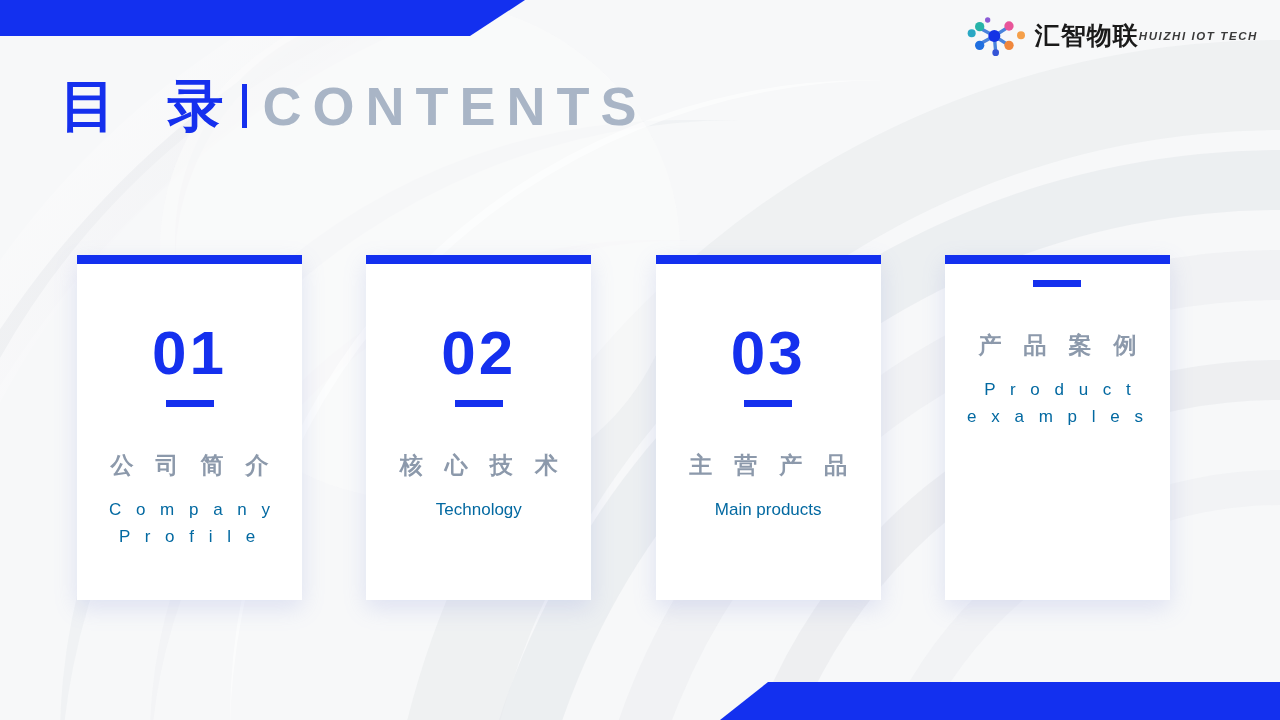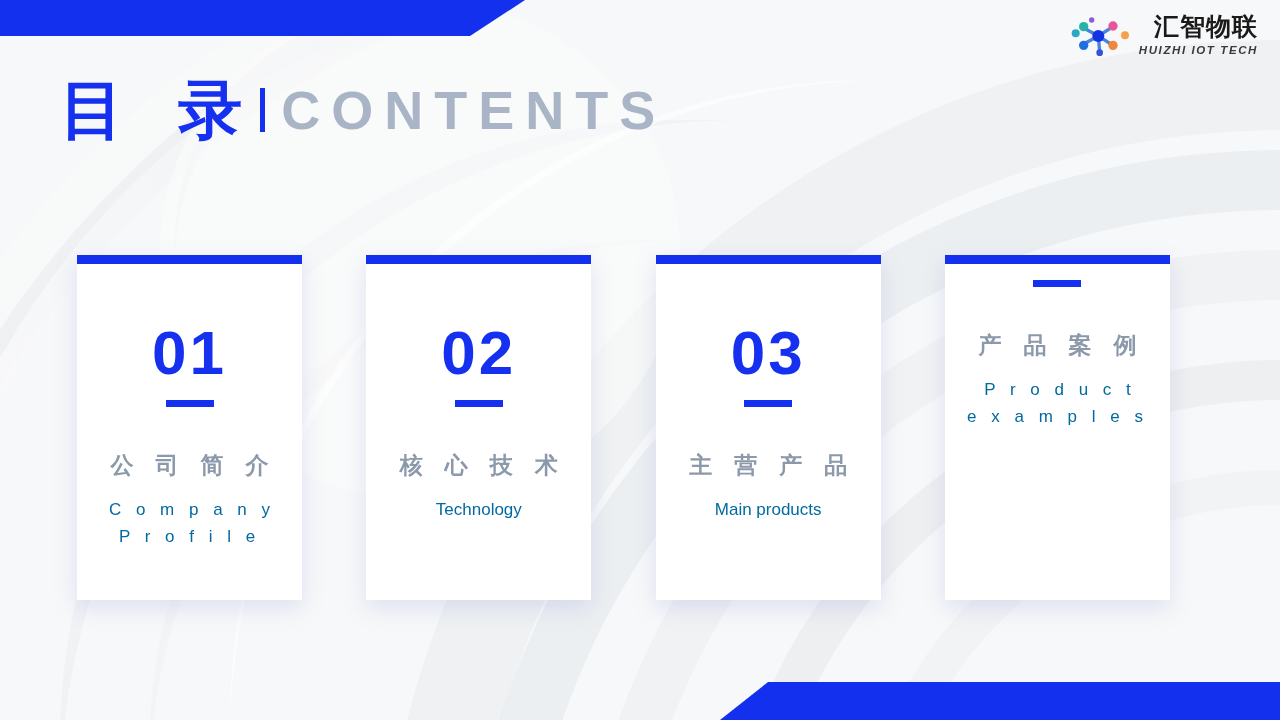--- a/index.html
+++ b/index.html
@@ -37,39 +37,39 @@
     background:#1330ef;
     clip-path:polygon(48px 0, 560px 0, 560px 38px, 0 38px);
   }
 
   
   .logo {
     position:absolute; right:22px; top:14px;
     display:flex; align-items:center; gap:6px;
   }
   .logo-mark { width:64px; height:44px; display:block; }
-  .logo-text { display:flex; flex-direction:column; align-items:flex-end; }
+  .logo-text { display:flex; flex-direction:row; align-items:center; }
   .logo-cn {
     font-size:25px; font-weight:bold; color:#1a1a1a;
     letter-spacing:1px; line-height:1.05;
     font-family:"DejaVu Sans","Liberation Sans",sans-serif;
   }
   .logo-en {
     font-size:11.5px; font-weight:bold; color:#3a3a3a;
     letter-spacing:1.6px; font-style:italic; line-height:1.4;
     margin-top:1px;
   }
 
   
   .heading {
     position:absolute; left:60px; top:78px;
     display:flex; align-items:center;
   }
   .heading-cn {
-    font-size:64px; font-weight:bold; color:#1530ee;
+    font-size:56px; font-weight:bold; color:#1530ee;
     letter-spacing:16px; line-height:1;
     font-family:"DejaVu Sans","Liberation Sans",sans-serif;
   }
   .heading-divider {
     width:5px; height:44px; background:#1530ee;
     margin:0 16px 0 2px;
   }
   .heading-en {
     font-size:54px; font-weight:bold; color:#a9b5c6;
     letter-spacing:11px; line-height:1;

